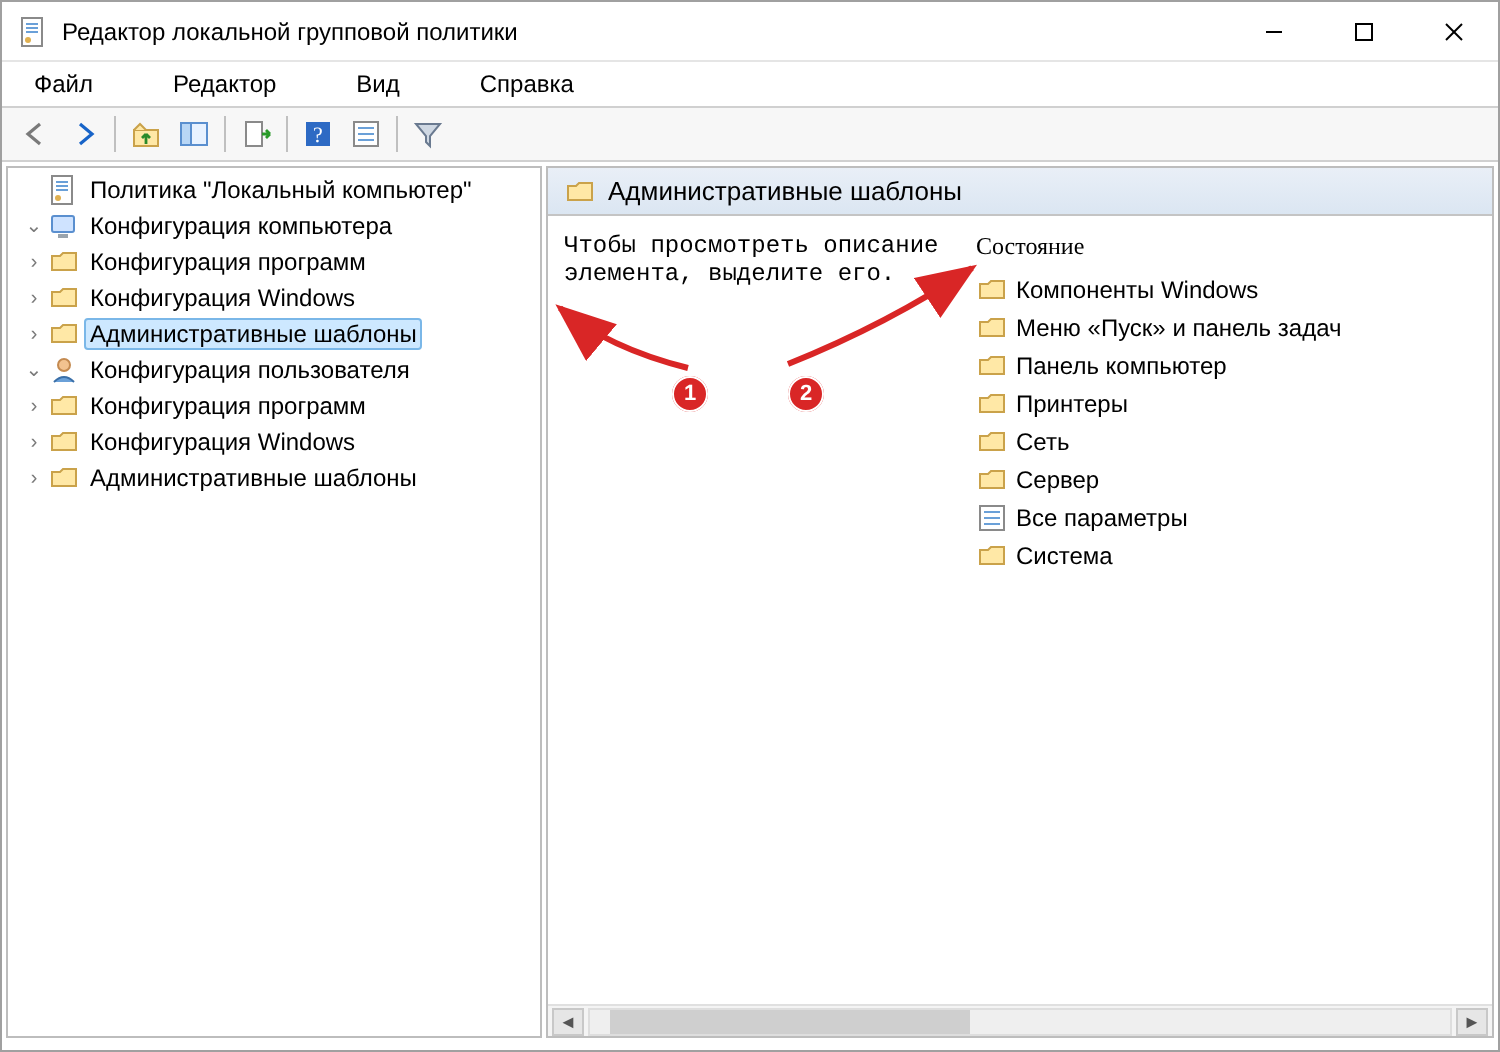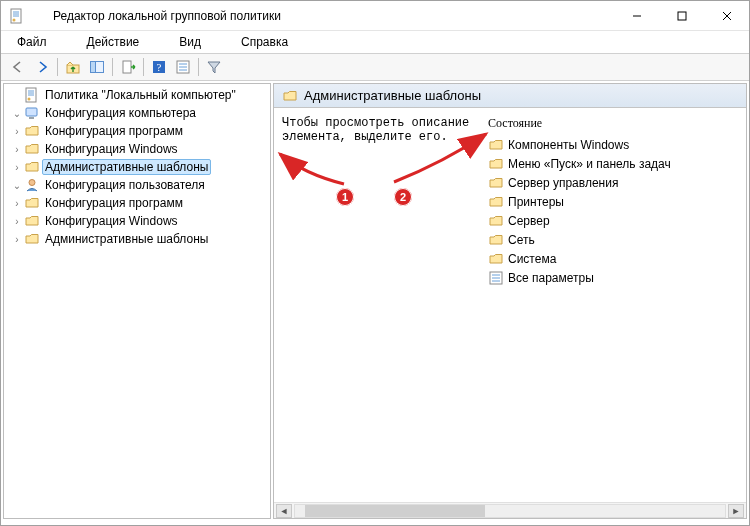--- a/index.html
+++ b/index.html
@@ -16,21 +16,21 @@
   }
   
   .titlebar {
     display: flex; align-items: center;
     height: 30px;
     background: #fff;
     border-bottom: 1px solid #e5e5e5;
     padding-left: 8px;
   }
   .titlebar .t-icon { margin-right: 6px; }
-  .titlebar .title { flex: 1; font-size: 12px; margin-left: 22px; }
+  .titlebar .title { flex: 1; font-size: 12px; }
   .win-btn {
     width: 45px; height: 30px;
     display: inline-flex; align-items: center; justify-content: center;
     font-family: "Segoe UI Symbol", sans-serif;
   }
   
   .menubar {
     display: flex; align-items: center;
     height: 22px;
     padding: 0 6px;
@@ -218,21 +218,21 @@
   <span class="win-btn">
     <svg width="10" height="10">
         <line x1="1" y1="1" x2="9" y2="9" stroke="#000" stroke-width="1"></line>
         <line x1="9" y1="1" x2="1" y2="9" stroke="#000" stroke-width="1"></line>
       </svg>
   </span>
 </div>
 
 <div class="menubar">
   <span>Файл</span>
-  <span>Действие</span>
+  <span>Редактор</span>
   <span>Вид</span>
   <span>Справка</span>
 </div>
 
 <div class="toolbar">
   <span class="tb-btn">
     <svg width="16" height="16">
         <path d="M10 3 L4 8 L10 13" fill="none" stroke="#7a7a7a" stroke-width="1.6"></path>
       </svg>
   </span>
@@ -432,64 +432,64 @@
                 </svg>
               </span>
               <span>Меню «Пуск» и панель задач</span>
             </div>
           <div class="r-item">
               <span class="nd-icon">
                 <svg width="16" height="16">
                   <path d="M2 5 L6 5 L7.5 3.5 L14 3.5 L14 12 L2 12 Z" fill="#ffe8a6" stroke="#caa24a"></path>
                 </svg>
               </span>
-              <span>Сервер управления</span>
+              <span>Панель компьютер</span>
             </div>
           <div class="r-item">
               <span class="nd-icon">
                 <svg width="16" height="16">
                   <path d="M2 5 L6 5 L7.5 3.5 L14 3.5 L14 12 L2 12 Z" fill="#ffe8a6" stroke="#caa24a"></path>
                 </svg>
               </span>
               <span>Принтеры</span>
             </div>
           <div class="r-item">
               <span class="nd-icon">
                 <svg width="16" height="16">
                   <path d="M2 5 L6 5 L7.5 3.5 L14 3.5 L14 12 L2 12 Z" fill="#ffe8a6" stroke="#caa24a"></path>
                 </svg>
               </span>
+              <span>Сеть</span>
+            </div>
+          <div class="r-item">
+              <span class="nd-icon">
+                <svg width="16" height="16">
+                  <path d="M2 5 L6 5 L7.5 3.5 L14 3.5 L14 12 L2 12 Z" fill="#ffe8a6" stroke="#caa24a"></path>
+                </svg>
+              </span>
               <span>Сервер</span>
-            </div>
-          <div class="r-item">
-              <span class="nd-icon">
-                <svg width="16" height="16">
-                  <path d="M2 5 L6 5 L7.5 3.5 L14 3.5 L14 12 L2 12 Z" fill="#ffe8a6" stroke="#caa24a"></path>
-                </svg>
-              </span>
-              <span>Сеть</span>
-            </div>
-          <div class="r-item">
-              <span class="nd-icon">
-                <svg width="16" height="16">
-                  <path d="M2 5 L6 5 L7.5 3.5 L14 3.5 L14 12 L2 12 Z" fill="#ffe8a6" stroke="#caa24a"></path>
-                </svg>
-              </span>
-              <span>Система</span>
             </div>
           <div class="r-item">
               <span class="nd-icon">
                 <svg width="16" height="16">
                   <rect x="2" y="2" width="12" height="12" fill="#fff" stroke="#8a8a8a"></rect>
                   <line x1="4" y1="5" x2="12" y2="5" stroke="#6aa0d8"></line>
                   <line x1="4" y1="8" x2="12" y2="8" stroke="#6aa0d8"></line>
                   <line x1="4" y1="11" x2="12" y2="11" stroke="#6aa0d8"></line>
                 </svg>
               </span>
               <span>Все параметры</span>
+            </div>
+          <div class="r-item">
+              <span class="nd-icon">
+                <svg width="16" height="16">
+                  <path d="M2 5 L6 5 L7.5 3.5 L14 3.5 L14 12 L2 12 Z" fill="#ffe8a6" stroke="#caa24a"></path>
+                </svg>
+              </span>
+              <span>Система</span>
             </div>
         </div>
       </div>
 
       <svg class="annot" style="left:0;top:26px" width="200" height="70">
         <defs>
             <marker id="ah1" markerWidth="10" markerHeight="8" refX="9" refY="4" orient="auto">
               <path d="M0,0 L10,4 L0,8 Z" fill="#d92626"></path>
             </marker>
           </defs>

